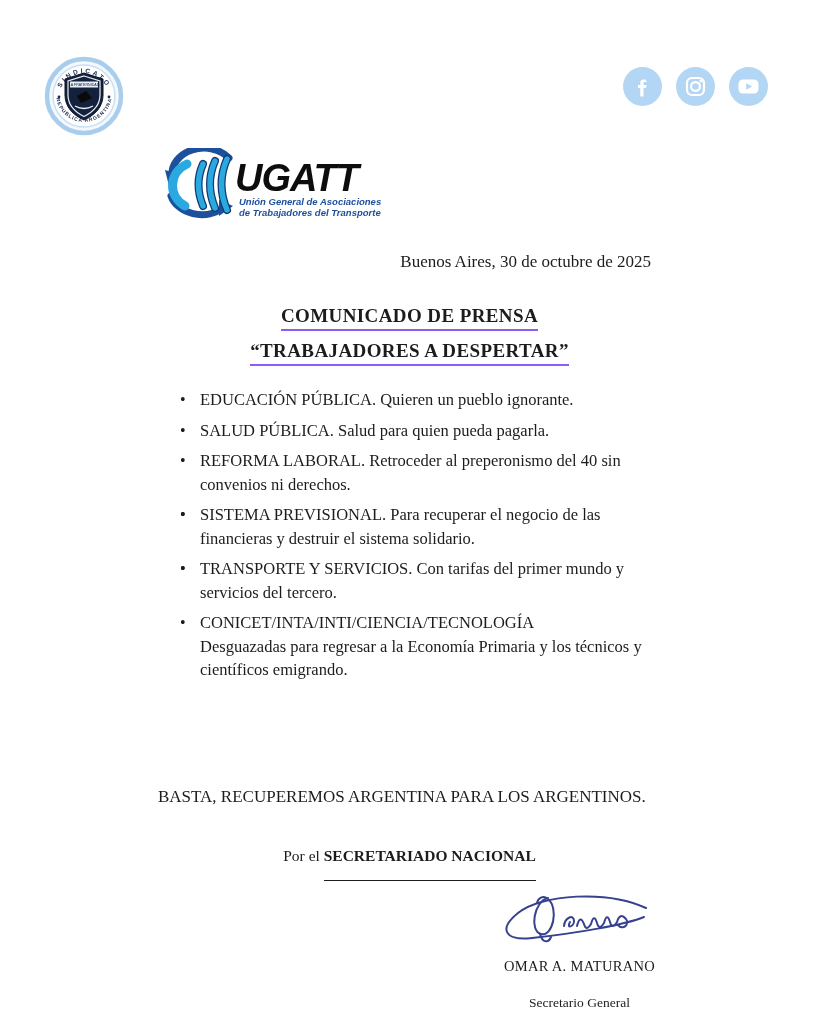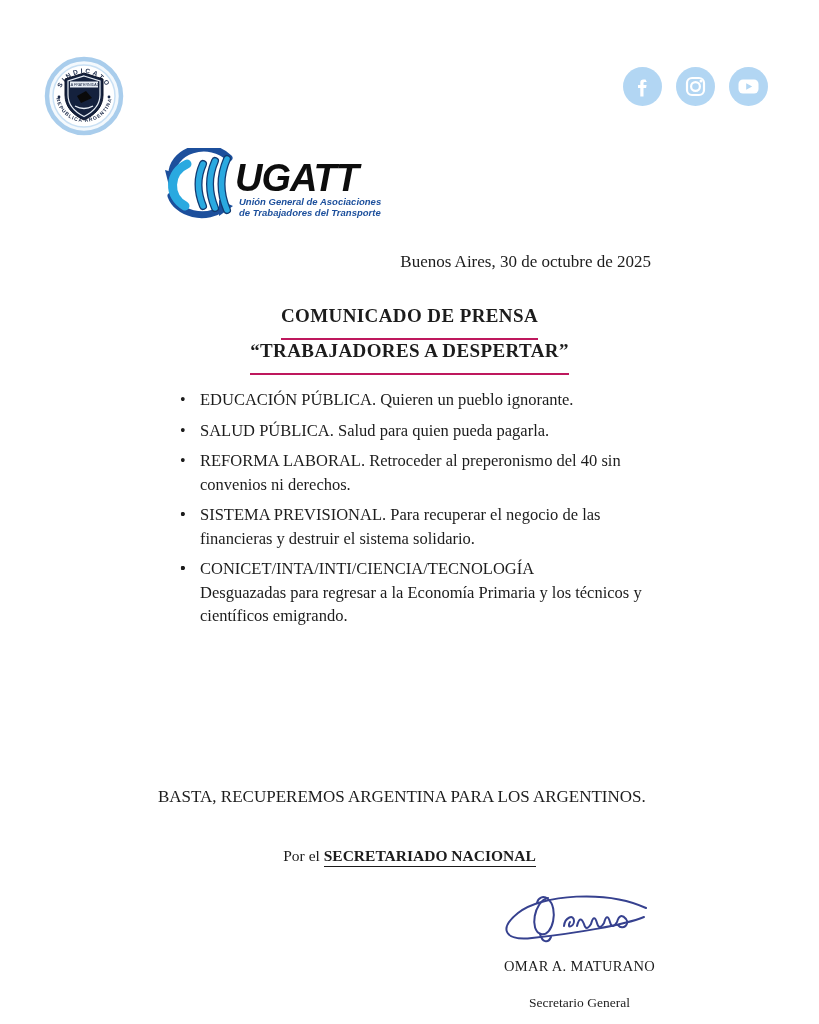--- a/index.html
+++ b/index.html
@@ -13,32 +13,32 @@
   .seal { position:absolute; left:44px; top:56px; width:80px; height:80px; }
   .socials { position:absolute; right:51px; top:67px; display:flex; gap:14px; }
   .social-circle { width:39px; height:39px; }
   .logo { position:absolute; left:163px; top:148px; width:230px; height:78px; }
   
   .dateline { position:absolute; top:252px; right:168px; font-size:17px; }
   .title-line { position:absolute; top:305px; left:0; width:100%; text-align:center;
     font-size:19px; font-weight:bold; letter-spacing:0.4px; }
   .subtitle-line { position:absolute; top:340px; left:0; width:100%; text-align:center;
     font-size:19px; font-weight:bold; letter-spacing:0.4px; }
-  .u2 { display:inline-block; border-bottom:2px solid #be185d; padding-bottom:11px; }
+  .u2 { display:inline-block; border-bottom:2px solid #8b5cf6; padding-bottom:2px; }
   .bullets { position:absolute; top:388px; left:158px; width:508px; list-style:none; }
   .bullets li {
     position:relative; padding-left:42px; margin-bottom:7px;
     font-size:16.5px; line-height:23.5px; white-space:pre-line;
   }
   .bullets li .dot {
     position:absolute; left:22px; top:0; font-size:16px; line-height:23.5px;
   }
   .closing { position:absolute; top:787px; left:158px; width:510px; font-size:17px; }
   .signoff { position:absolute; top:847px; left:0; width:100%; text-align:center; font-size:15.5px; }
-  .signoff .body { font-weight:bold; border-bottom:1.7px solid #1c1c1c; padding-bottom:2px; }
+  .signoff .body { font-weight:bold; border-bottom:1.7px solid #1c1c1c; padding-bottom:16px; }
   .sig-block { position:absolute; left:492px; top:886px; width:175px; text-align:center; }
   .sig-svg { display:block; margin:0 auto; }
   .sig-name { font-size:14.5px; margin-top:8px; letter-spacing:0.3px; }
   .sig-role { font-size:13.5px; margin-top:20px; }
 </style>
 </head>
 <body>
 
 <div class="page">
 
@@ -123,21 +123,21 @@
     <span class="u2">“TRABAJADORES A DESPERTAR”</span>
   </div>
 
   <ul class="bullets">
     <li><span class="dot">•</span><span>EDUCACIÓN PÚBLICA. Quieren un pueblo ignorante.</span></li>
     <li><span class="dot">•</span><span>SALUD PÚBLICA. Salud para quien pueda pagarla.</span></li>
     <li><span class="dot">•</span><span>REFORMA LABORAL. Retroceder al preperonismo del 40 sin convenios ni derechos.</span></li>
     <li><span class="dot">•</span></li>
     <li><span class="dot">•</span><span>SISTEMA PREVISIONAL. Para recuperar el negocio de las financieras y destruir el sistema solidario.</span></li>
     <li><span class="dot">•</span></li>
-    <li><span class="dot">•</span></li>
+    <li><span class="dot">•</span><span>TRANSPORTE Y SERVICIOS. Con tarifas del primer mundo y servicios del tercero.</span></li>
     <li><span class="dot">•</span><span>CONICET/INTA/INTI/CIENCIA/TECNOLOGÍA
 Desguazadas para regresar a la Economía Primaria y los técnicos y científicos emigrando.</span></li>
   </ul>
 
   <div class="closing">BASTA, RECUPEREMOS ARGENTINA PARA LOS ARGENTINOS.</div>
 
   <div class="signoff">
     <span>Por el</span>
     <span class="body">SECRETARIADO NACIONAL</span>
   </div>

